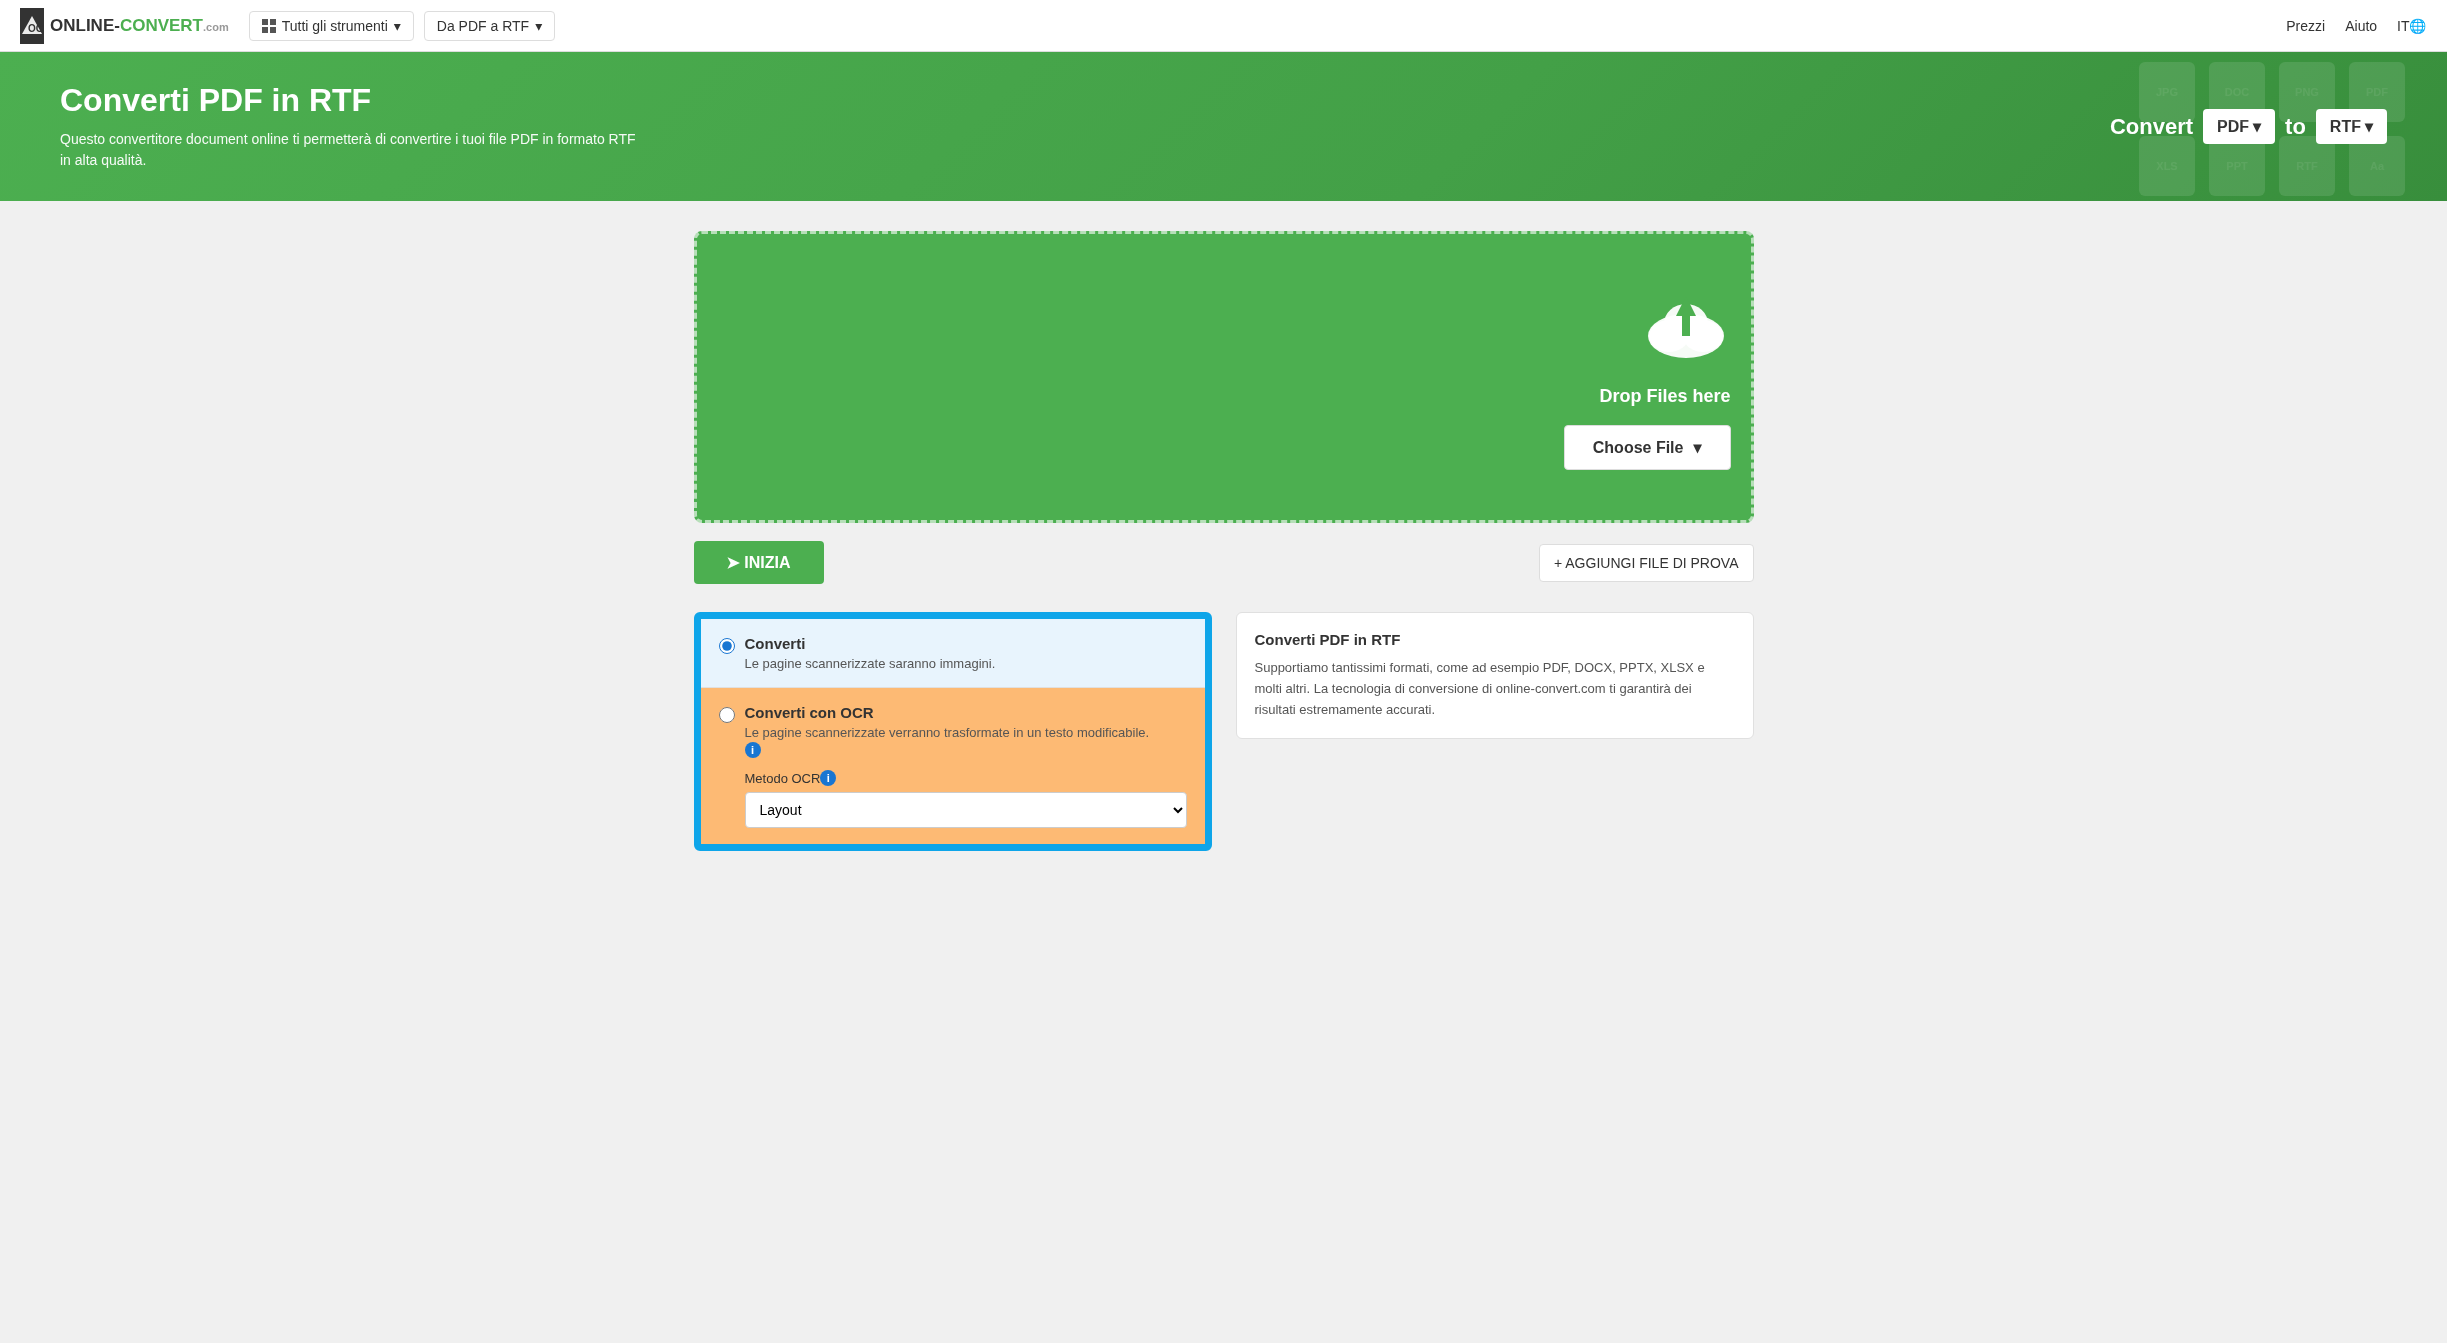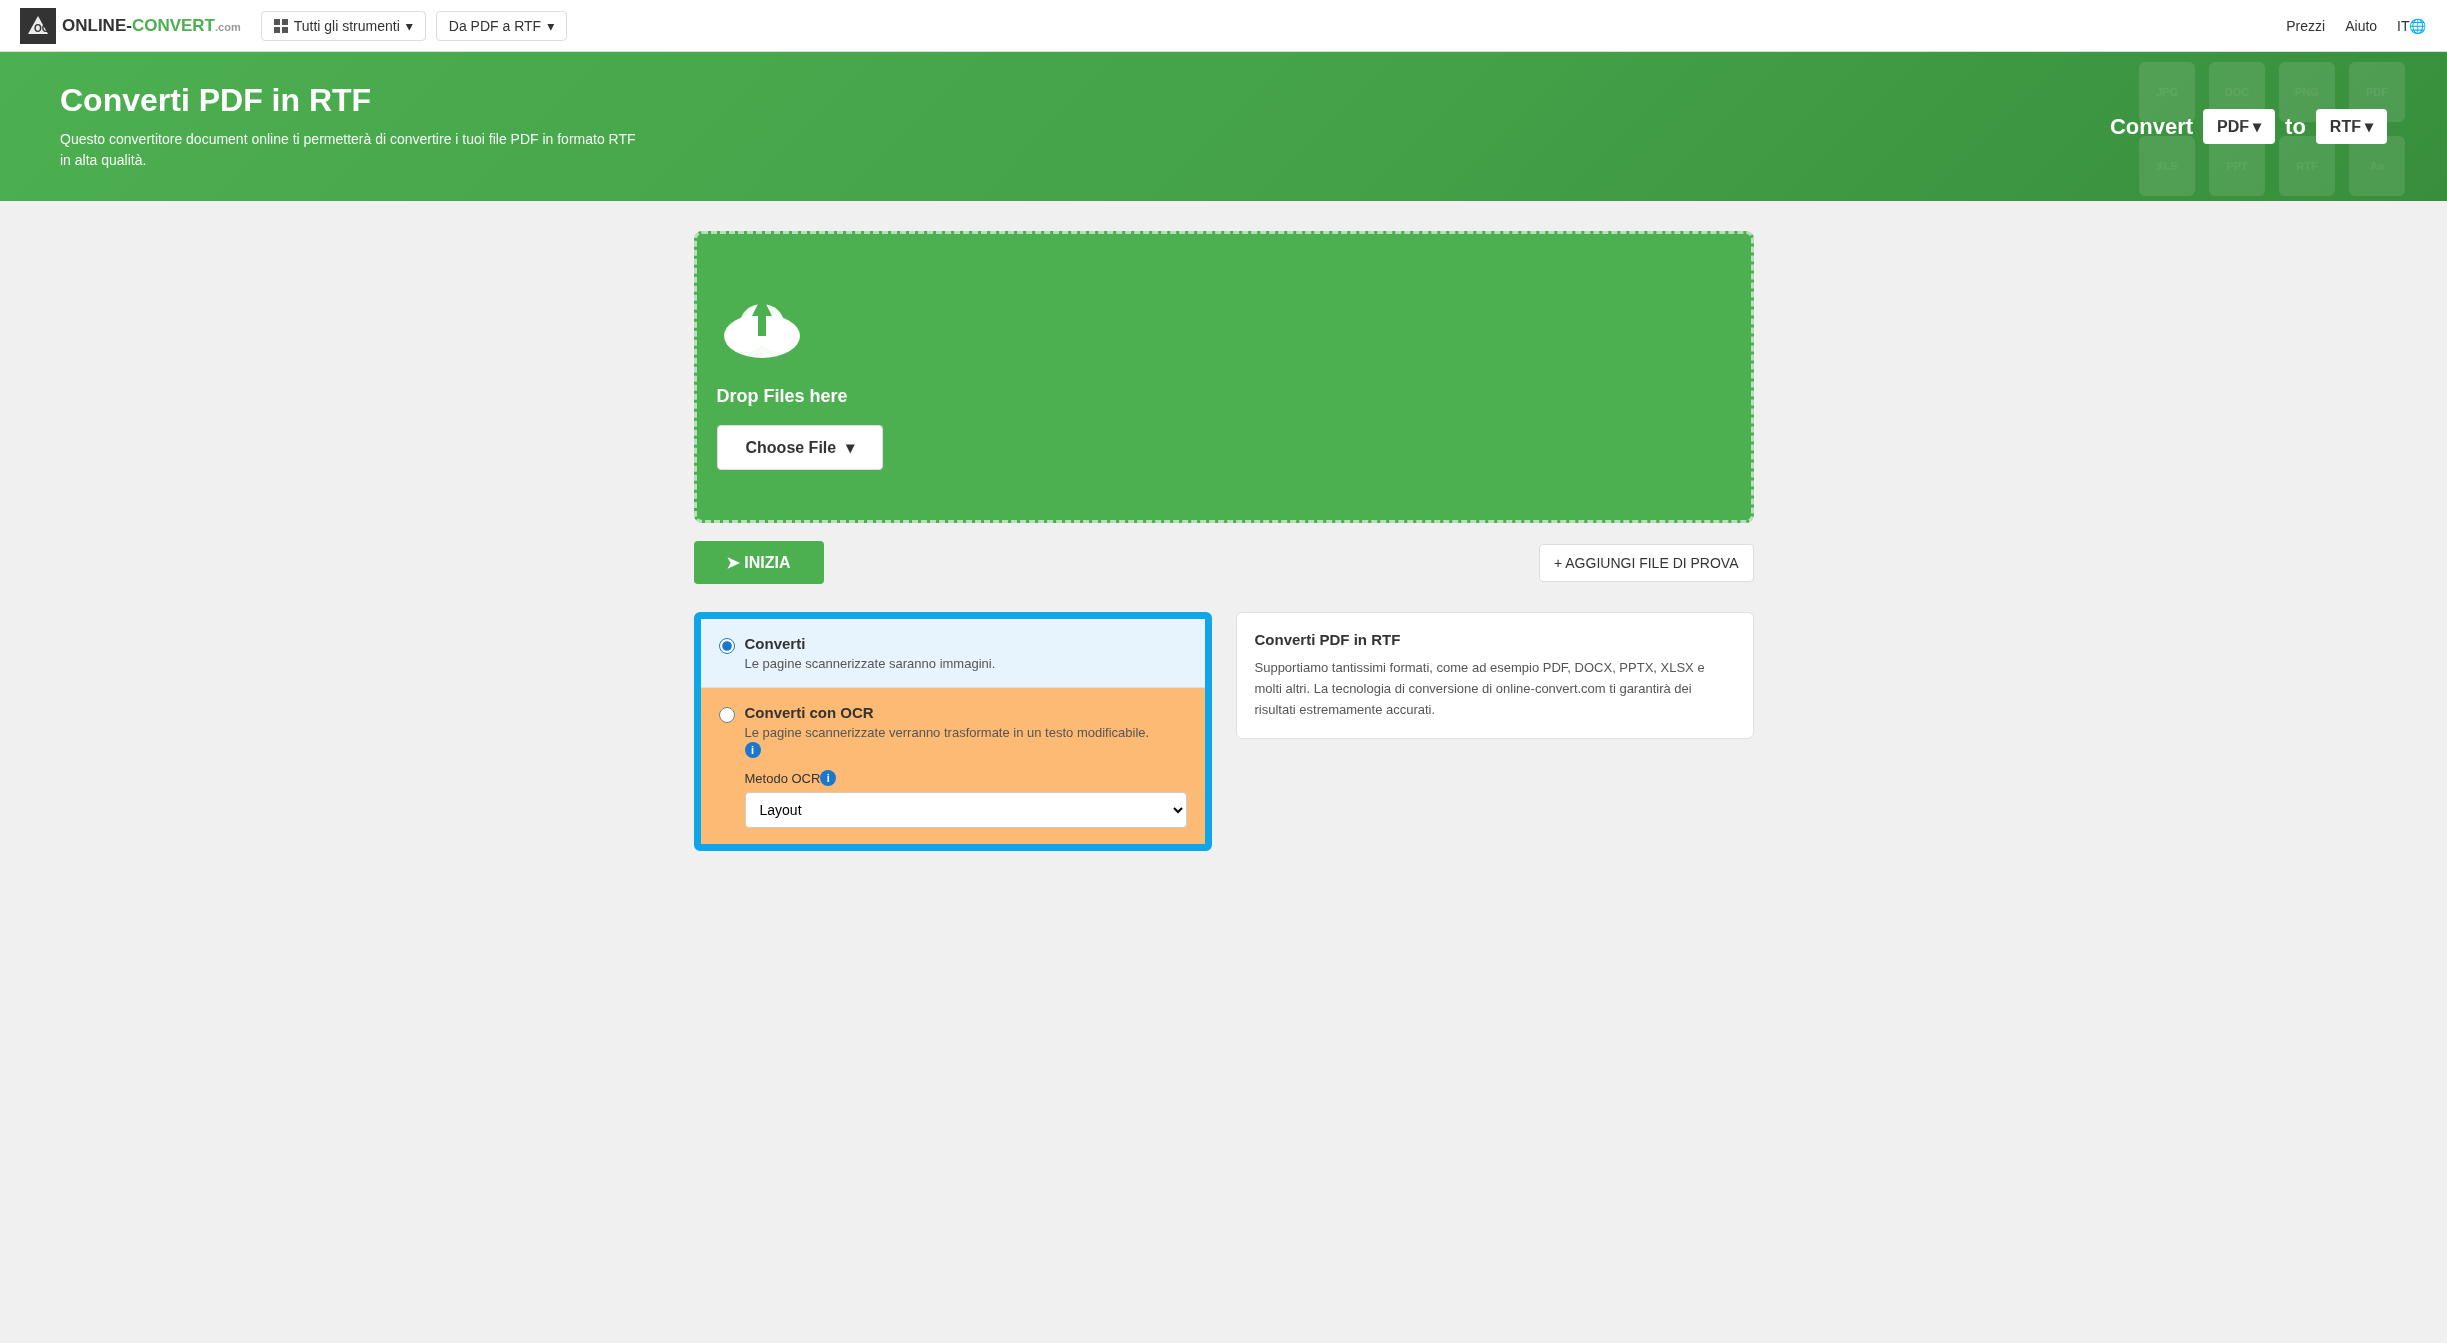--- a/index.html
+++ b/index.html
@@ -19,21 +19,21 @@
       display: flex;
       align-items: center;
       gap: 6px;
       font-weight: bold;
       font-size: 18px;
       color: #333;
       text-decoration: none;
       margin-right: 10px;
     }
     .logo-icon {
-      width: 36px;
+      width: 24px;
       height: 36px;
       background: #333;
       display: flex;
       align-items: center;
       justify-content: center;
       color: #fff;
       font-weight: bold;
       font-size: 14px;
     }
     .logo-text-green { color: #4caf50; }
@@ -139,21 +139,21 @@
     }
 
     
     .drop-zone-container {
       background: #4caf50;
       border: 3px dashed rgba(255,255,255,0.6);
       border-radius: 8px;
       padding: 50px 20px;
       display: flex;
       flex-direction: column;
-      align-items: flex-start;
+      align-items: flex-end;
       justify-content: center;
       gap: 18px;
       margin-bottom: 18px;
       cursor: pointer;
     }
     .upload-icon-wrap { color: #fff; }
     .drop-text {
       color: #fff;
       font-size: 18px;
       font-weight: 600;

